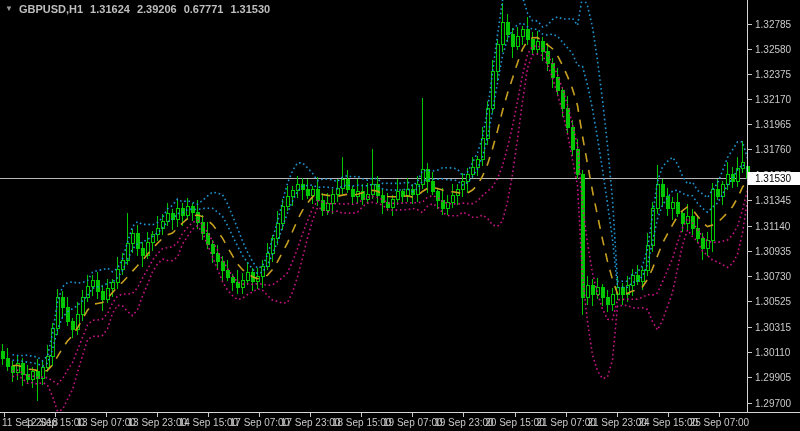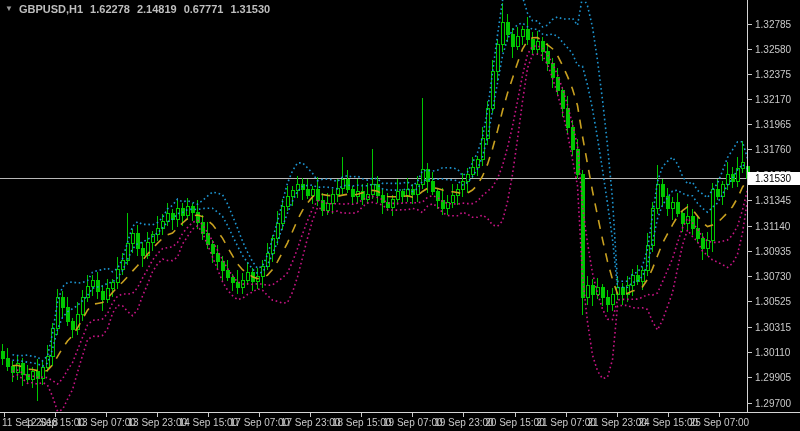--- a/index.html
+++ b/index.html
@@ -398,18 +398,18 @@
         <text y="426" fill="#c9c9c9" x="719.4" text-anchor="middle">25 Sep 07:00</text>
       </g>
     <g id="g-tag">
         <rect x="748" y="171.67990275526796" width="52" height="13" fill="#ffffff" shape-rendering="crispEdges"></rect>
         <text x="755" y="181.67990275526796" fill="#000000">1.31530</text>
       </g>
   </svg>
   <div id="title-bar">
     <span class="arrow">▼</span>
     <span>GBPUSD,H1</span>
-    <span class="q">1.62278</span>
-    <span class="q">2.14819</span>
+    <span class="q">1.31624</span>
+    <span class="q">2.39206</span>
     <span class="q">0.67771</span>
     <span class="q">1.31530</span>
   </div>
 </div>
 
 </body></html>

